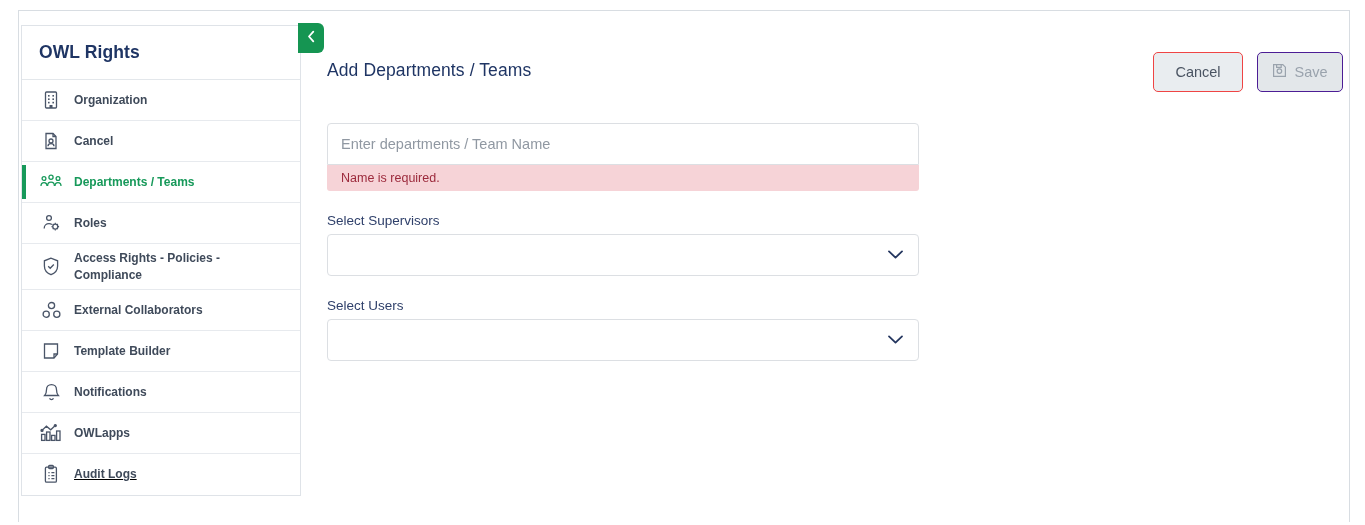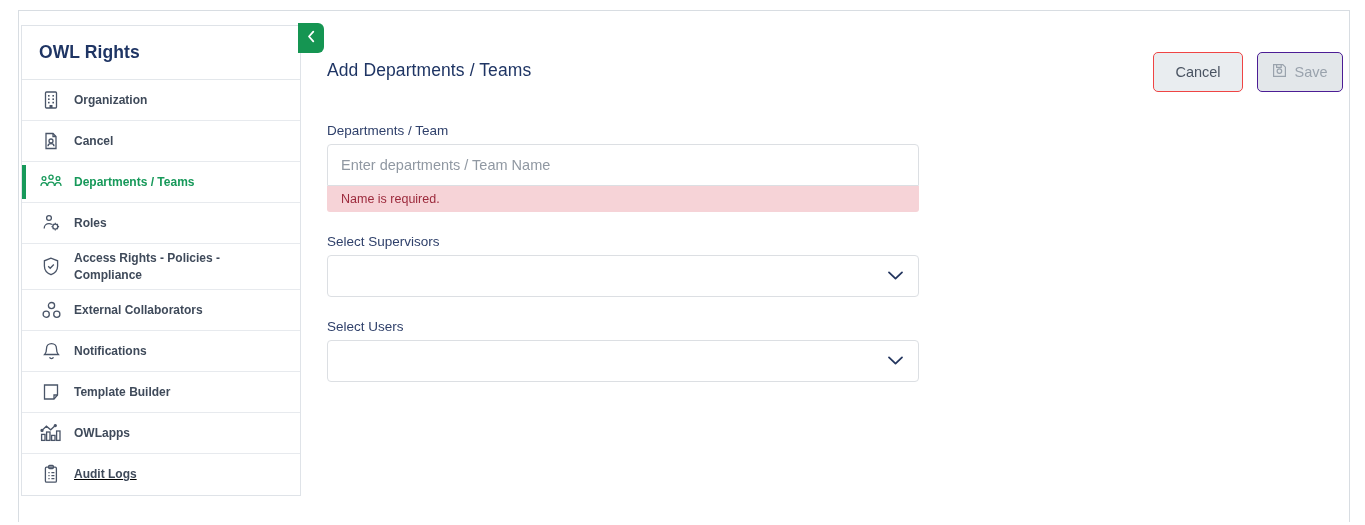--- a/index.html
+++ b/index.html
@@ -314,37 +314,37 @@
           <circle cx="5.2" cy="14.2" r="3.1"></circle>
           <circle cx="15.8" cy="14.2" r="3.1"></circle>
         </svg>
       </span>
       <span class="nav-label">External Collaborators</span>
     </div>
 
     <div class="nav-item">
 
       <span class="nav-icon">
+        <svg width="20" height="20" viewBox="0 0 20 20" fill="none" stroke="#4a5568" stroke-width="1.3">
+          <path d="M3.5 3h13v10l-3.5 4H3.5z"></path>
+          <path d="M16.5 13h-3.5v4"></path>
+        </svg>
+      </span>
+      <span class="nav-label">Template Builder</span>
+    </div>
+
+    <div class="nav-item">
+
+      <span class="nav-icon">
         <svg width="19" height="21" viewBox="0 0 19 21" fill="none" stroke="#4a5568" stroke-width="1.3">
           <path d="M9.5 2.6c-3 0-5 2.2-5 5.1 0 3.9-1.2 5-1.9 5.8h13.8c-.7-.8-1.9-1.9-1.9-5.8 0-2.9-2-5.1-5-5.1z"></path>
           <path d="M7.6 16.3a2 2 0 0 0 3.8 0"></path>
         </svg>
       </span>
       <span class="nav-label">Notifications</span>
-    </div>
-
-    <div class="nav-item">
-
-      <span class="nav-icon">
-        <svg width="20" height="20" viewBox="0 0 20 20" fill="none" stroke="#4a5568" stroke-width="1.3">
-          <path d="M3.5 3h13v10l-3.5 4H3.5z"></path>
-          <path d="M16.5 13h-3.5v4"></path>
-        </svg>
-      </span>
-      <span class="nav-label">Template Builder</span>
     </div>
 
     <div class="nav-item">
 
       <span class="nav-icon">
         <svg width="22" height="20" viewBox="0 0 22 20" fill="none" stroke="#4a5568" stroke-width="1.3">
           <path d="M2 7.4 6.4 3.2l4.3 3.6 4.6-4.2"></path>
           <circle cx="2" cy="7.4" r="1" fill="#4a5568"></circle>
           <circle cx="15.3" cy="2.6" r="1" fill="#4a5568"></circle>
           <rect x="1.6" y="11.4" width="3.4" height="6"></rect>
@@ -392,21 +392,20 @@
             <path d="M4.6 1.6v2.8h4.6V1.6"></path>
           </svg>
         </span>
         <span>Save</span>
       </button>
     </div>
 
     <div class="form">
 
       <div class="field-block">
-        <label class="field-label">Departments / Team</label>
         <input class="text-input" type="text" value="" placeholder="Enter departments / Team Name" style="">
         <div class="error-banner">Name is required.</div>
       </div>
 
       <div class="field-block gap-lg">
         <label class="field-label">Select Supervisors</label>
         <div class="select-box">
           <span class="select-value"></span>
           <span class="select-chevron">
             <svg width="17" height="11" viewBox="0 0 17 11" fill="none" stroke="#24365f" stroke-width="1.8" stroke-linecap="round" stroke-linejoin="round">

